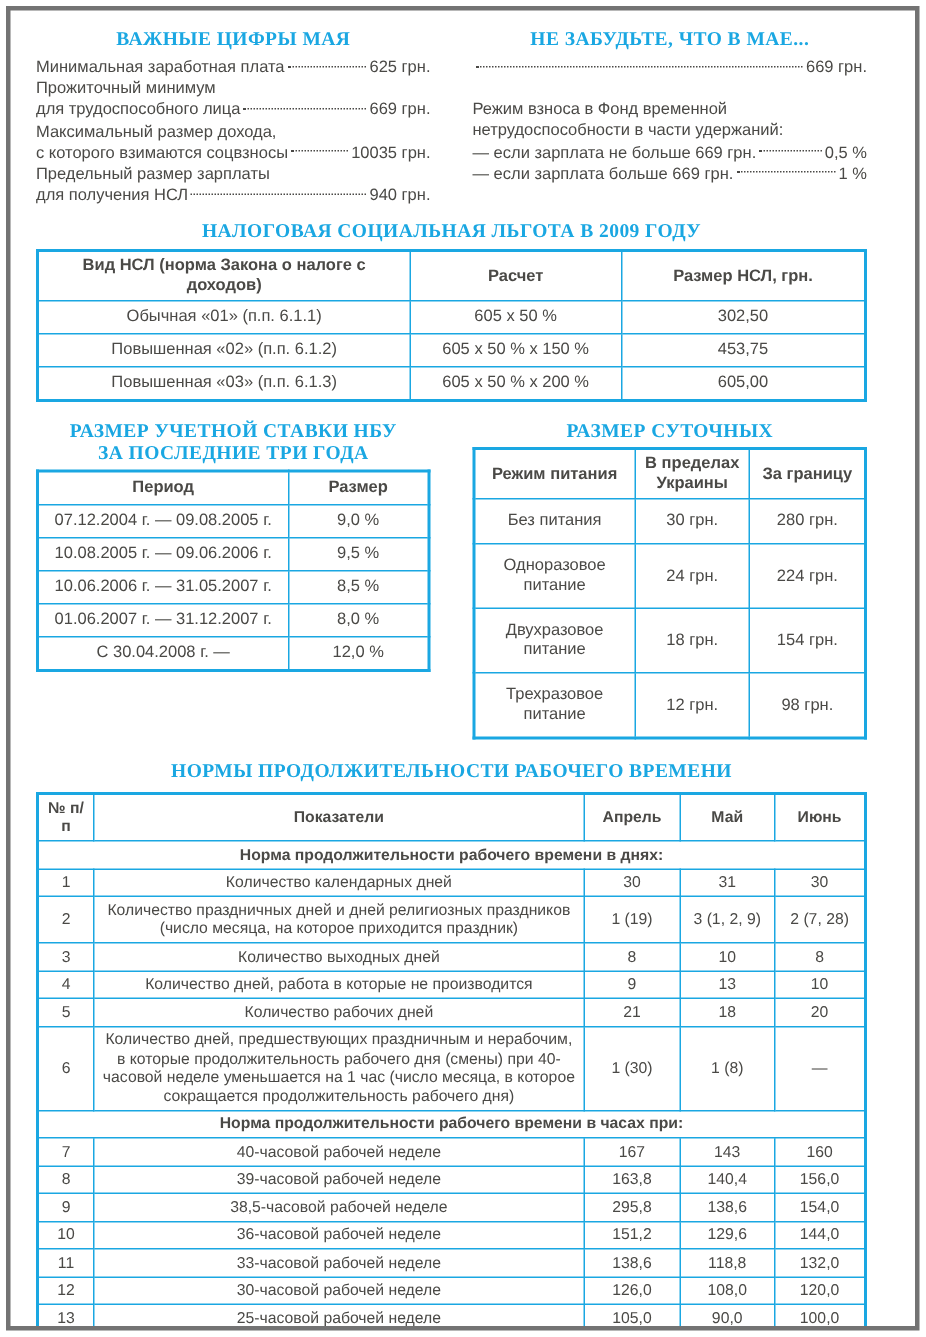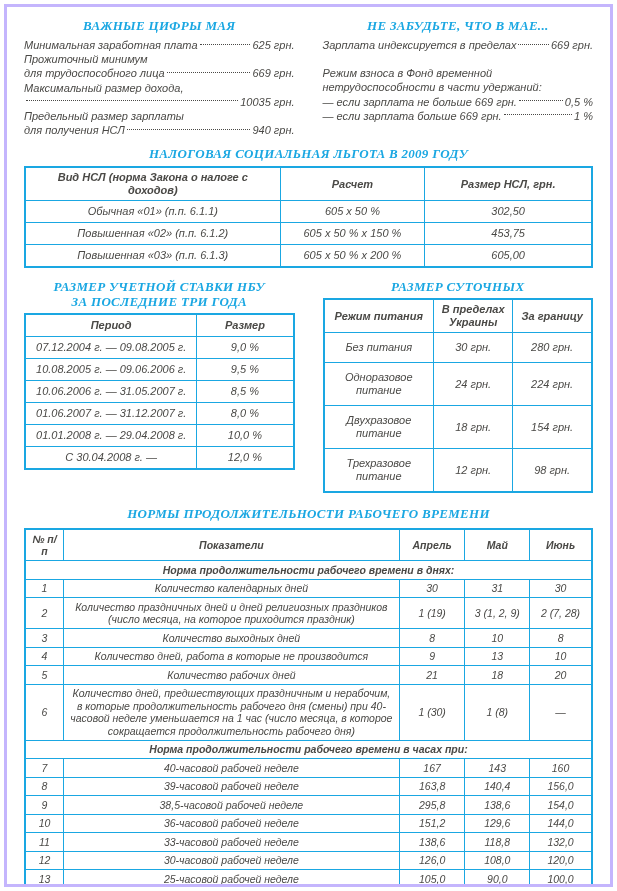--- a/index.html
+++ b/index.html
@@ -3,21 +3,21 @@
 <meta charset="utf-8">
 <style>
   * { box-sizing: border-box; }
   html,body { margin:0; padding:0; }
   body {
     width:617px; height:891px; position:relative; background:#ffffff;
     font-family:"Liberation Sans", sans-serif; color:#4a4946;
   }
   .frame {
     position:absolute; top:4px; left:4px; right:4px; bottom:4px;
-    border:3px solid #c4b5fd; padding:11px 17px 0 17px; overflow:hidden;font-style:italic;
+    border:3px solid #737373; padding:11px 32px 0 17px; overflow:hidden;
   }
   .cols2 { display:grid; grid-template-columns:1fr 1fr; column-gap:28px; }
 
   .blk-title {
     font-family:"Liberation Serif", serif; font-weight:700; font-size:13px;
     line-height:15px; color:#1aa7e2; text-align:center; letter-spacing:0.3px;
     margin:0 0 5px 0;
   }
   .t2 { margin-bottom:4px; }
 
@@ -67,37 +67,37 @@
       </div>
       <div class="line">
         <span>для трудоспособного лица</span>
         <span class="leader"></span>
         <span class="val">669 грн.</span>
       </div>
       <div class="line">
         <span>Максимальный размер дохода,</span>
       </div>
       <div class="line">
+        <span>с которого взимаются соцвзносы</span>
         <span class="leader"></span>
         <span class="val">10035 грн.</span>
       </div>
       <div class="line">
         <span>Предельный размер зарплаты</span>
       </div>
       <div class="line">
         <span>для получения НСЛ</span>
         <span class="leader"></span>
         <span class="val">940 грн.</span>
       </div>
     </section>
 
     <section>
       <h2 class="blk-title">НЕ ЗАБУДЬТЕ, ЧТО В МАЕ...</h2>
       <div class="line">
-        <span>Зарплата индексируется в пределах</span>
         <span class="leader"></span>
         <span class="val">669 грн.</span>
       </div>
       <div class="line gap-top">
         <span>Режим взноса в Фонд временной</span>
       </div>
       <div class="line">
         <span>нетрудоспособности в части удержаний:</span>
       </div>
       <div class="line">
@@ -174,24 +174,20 @@
           </tr>
           <tr>
             <td>10.06.2006 г. — 31.05.2007 г.</td>
             <td>8,5 %</td>
           </tr>
           <tr>
             <td>01.06.2007 г. — 31.12.2007 г.</td>
             <td>8,0 %</td>
           </tr>
           <tr>
-            <td>01.01.2008 г. — 29.04.2008 г.</td>
-            <td>10,0 %</td>
-          </tr>
-          <tr>
             <td>С 30.04.2008 г. —</td>
             <td>12,0 %</td>
           </tr>
         </tbody>
       </table>
     </section>
 
     <section>
       <h2 class="blk-title t2">
         <span style="display:block">РАЗМЕР СУТОЧНЫХ</span>

